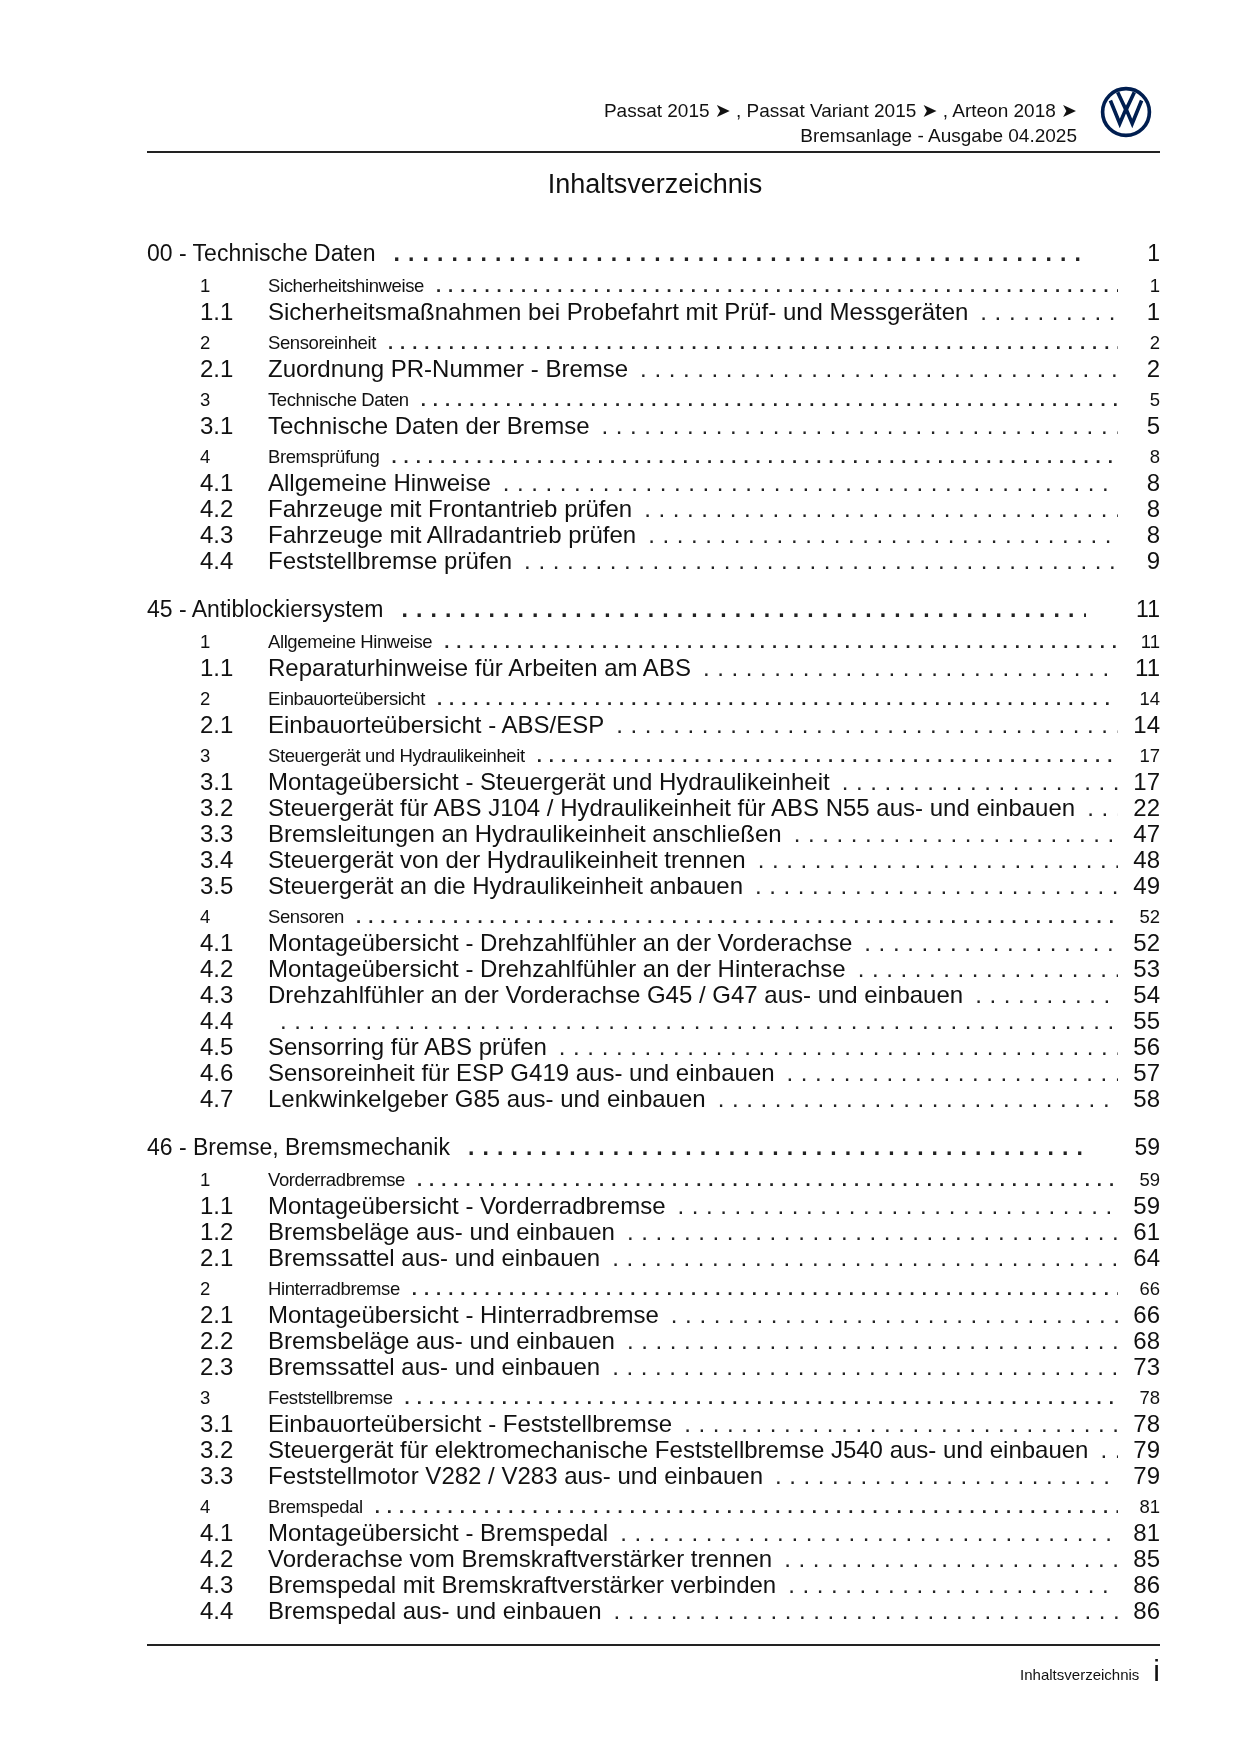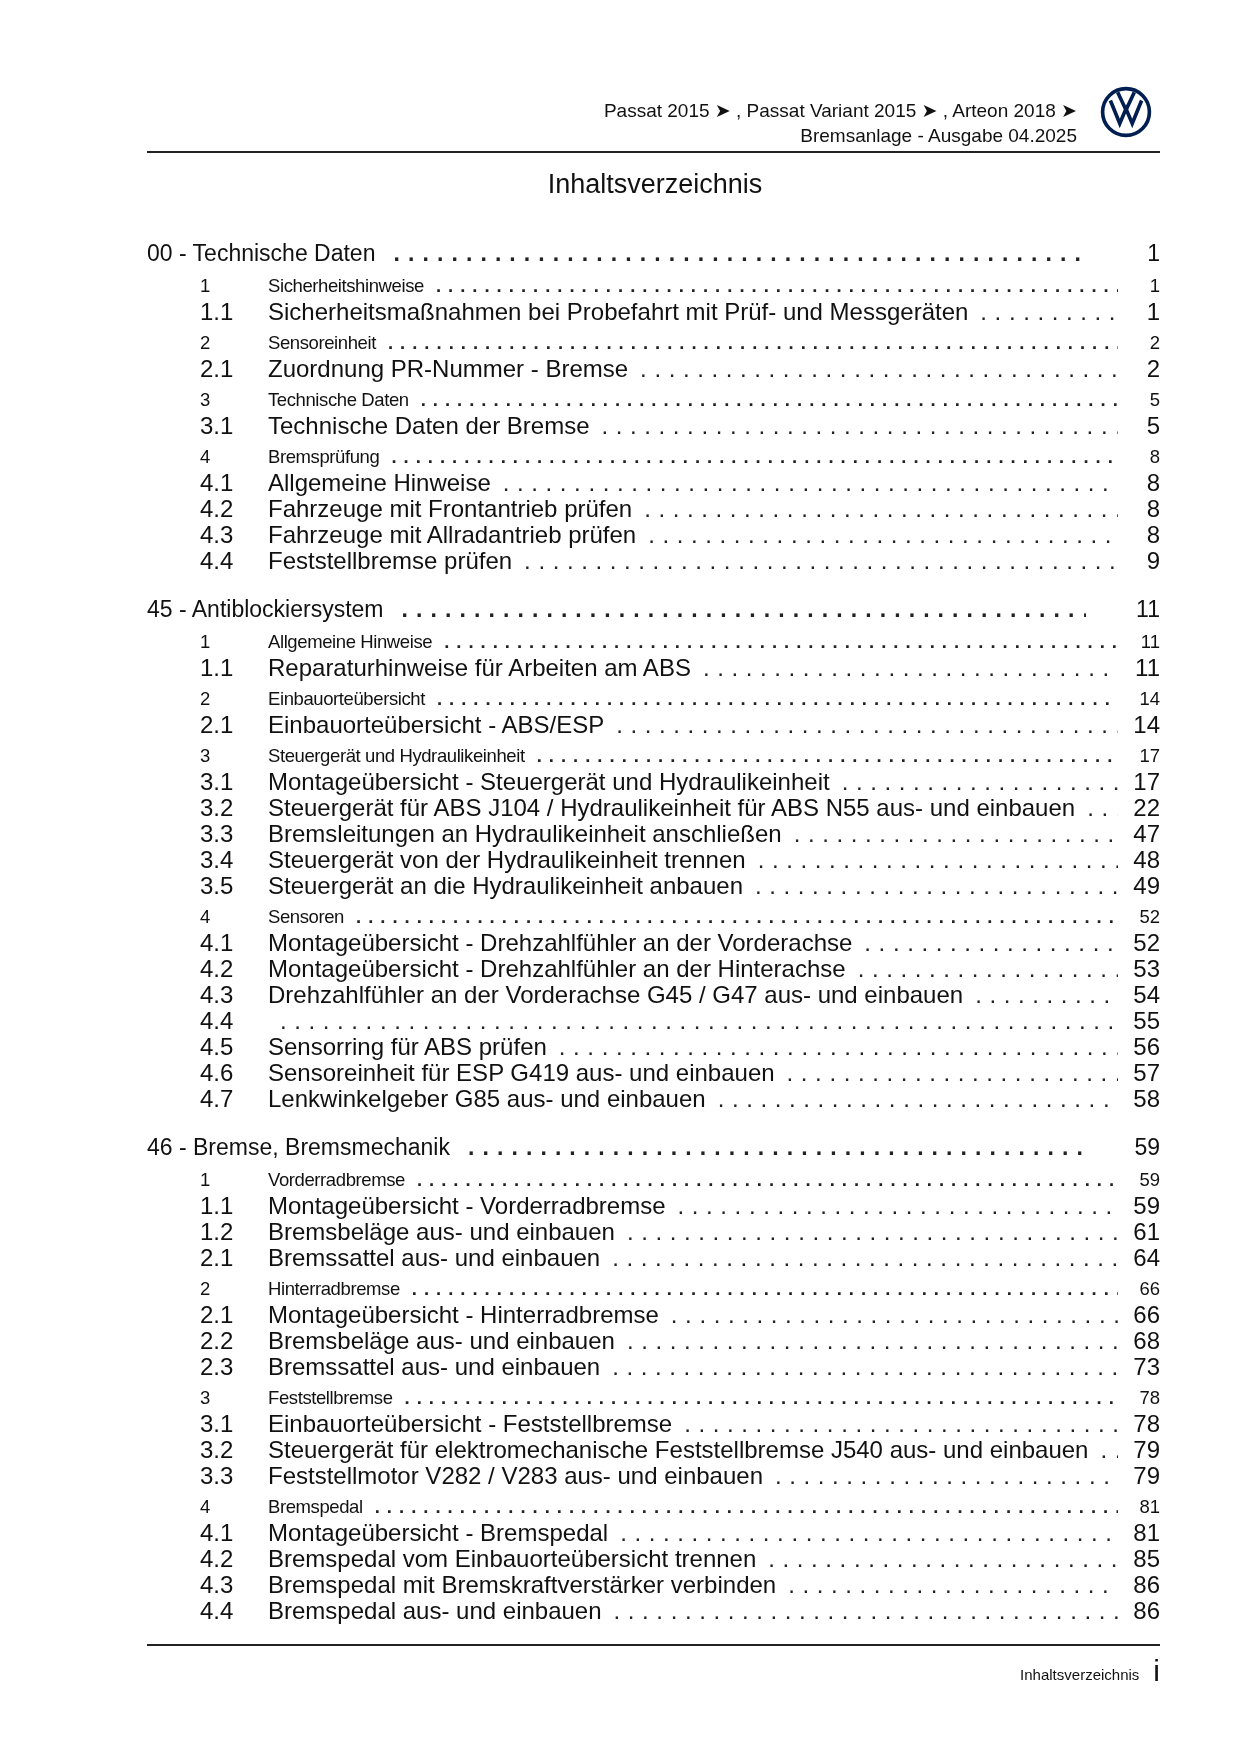--- a/index.html
+++ b/index.html
@@ -320,21 +320,21 @@
       <span class="page">81</span>
     </div>
     <div class="row sub">
       <span class="num">4.1</span>
       <span class="label">Montageübersicht - Bremspedal</span>
       <span class="dots">........................................................................................................................................................................................................</span>
       <span class="page">81</span>
     </div>
     <div class="row sub">
       <span class="num">4.2</span>
-      <span class="label">Bremspedal vom Einbauorteübersicht trennen</span>
+      <span class="label">Vorderachse vom Bremskraftverstärker trennen</span>
       <span class="dots">........................................................................................................................................................................................................</span>
       <span class="page">85</span>
     </div>
     <div class="row sub">
       <span class="num">4.3</span>
       <span class="label">Bremspedal mit Bremskraftverstärker verbinden</span>
       <span class="dots">........................................................................................................................................................................................................</span>
       <span class="page">86</span>
     </div>
     <div class="row sub">

